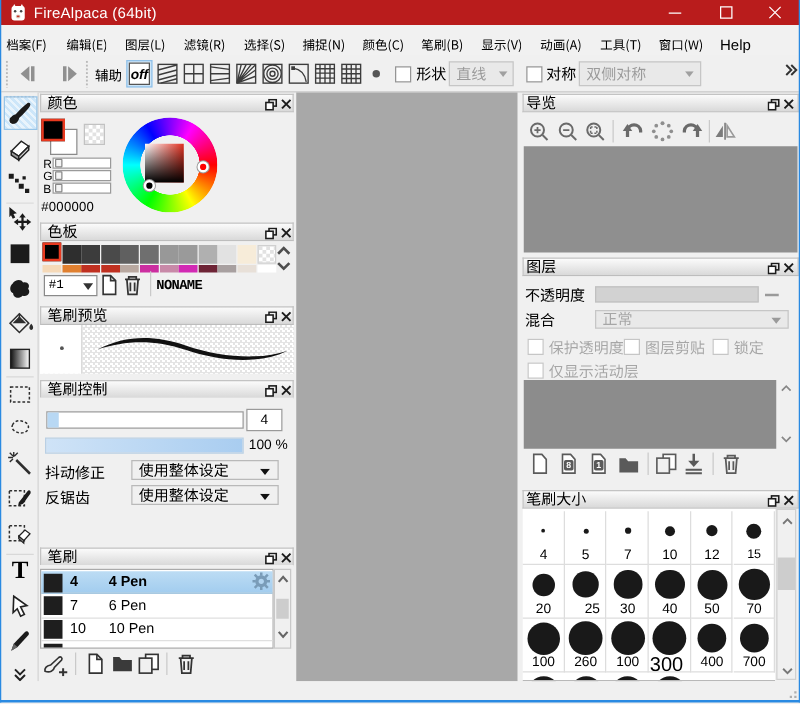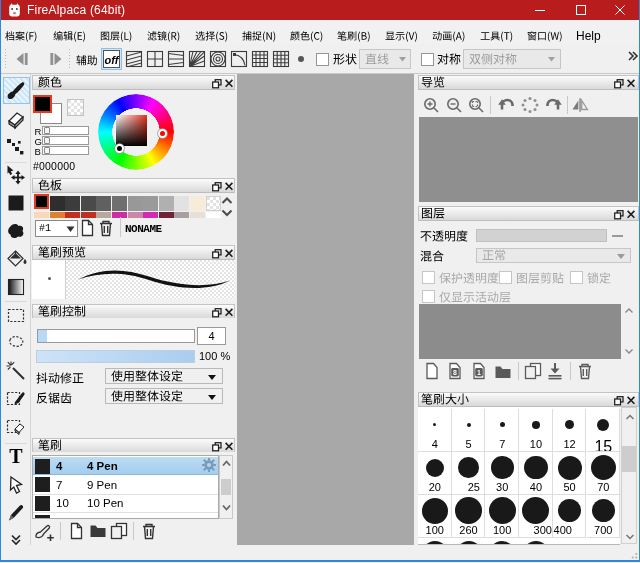--- a/index.html
+++ b/index.html
@@ -646,21 +646,21 @@
   </div>
 <div class="pbody" style="left:32px;top:452px;width:203px;height:93px">
     <div class="abs" style="left:0px;top:3px;width:187px;height:64px;background:#fff;border:1px solid #aaa"></div>
     <div class="abs" style="left:1px;top:5px;width:185px;height:18px;background:linear-gradient(#bcdcf4,#a3cdef);border-bottom:1px solid #8cb8d8"></div>
     <div class="abs" style="left:3px;top:6.5px;width:15px;height:15px;background:#1e1e1e"></div>
     <div class="abs" style="left:24px;top:8px;font-size:11.5px;font-weight:bold">4</div>
     <div class="abs" style="left:55px;top:8px;font-size:11.5px;font-weight:bold">4 Pen</div>
     <div class="abs" style="left:3px;top:25.2px;width:15px;height:15px;background:#1e1e1e"></div>
     <div class="abs" style="left:1px;top:41.7px;width:185px;height:1px;background:#e0e0e0"></div>
     <div class="abs" style="left:24px;top:26.7px;font-size:11.5px;font-weight:normal">7</div>
-    <div class="abs" style="left:55px;top:26.7px;font-size:11.5px;font-weight:normal">9 Pen</div>
+    <div class="abs" style="left:55px;top:26.7px;font-size:11.5px;font-weight:normal">6 Pen</div>
     <div class="abs" style="left:3px;top:43.9px;width:15px;height:15px;background:#1e1e1e"></div>
     <div class="abs" style="left:1px;top:60.4px;width:185px;height:1px;background:#e0e0e0"></div>
     <div class="abs" style="left:24px;top:45.4px;font-size:11.5px;font-weight:normal">10</div>
     <div class="abs" style="left:55px;top:45.4px;font-size:11.5px;font-weight:normal">10 Pen</div>
     <div class="abs" style="left:3px;top:62.6px;width:15px;height:3.6px;background:#1e1e1e"></div>
     <svg class="abs" style="left:170px;top:6px" width="14" height="14" viewBox="0 0 14 14">
       <g fill="#7a9cb8">
         <circle cx="7" cy="7" r="4.8"></circle>
         <rect x="6" y="-0.4" width="2" height="3" transform="rotate(0 7 7)"></rect>
         <rect x="6" y="-0.4" width="2" height="3" transform="rotate(45 7 7)"></rect>
@@ -926,21 +926,21 @@
     <div class="abs" style="left:81.5px;top:14.8px;width:5.5px;height:5.5px;border-radius:50%;background:#191919"></div>
     <div class="abs" style="left:68.2px;top:30.5px;width:32px;text-align:center;font-size:11px">7</div>
     <div class="abs" style="left:67.4px;top:1.5px;width:33.7px;height:43px;border-right:1px solid #ddd;border-bottom:1px solid #ddd"></div>
     <div class="abs" style="left:113.9px;top:13.5px;width:8px;height:8px;border-radius:50%;background:#191919"></div>
     <div class="abs" style="left:101.9px;top:30.5px;width:32px;text-align:center;font-size:11px">10</div>
     <div class="abs" style="left:101.1px;top:1.5px;width:33.7px;height:43px;border-right:1px solid #ddd;border-bottom:1px solid #ddd"></div>
     <div class="abs" style="left:146.9px;top:12.8px;width:9.5px;height:9.5px;border-radius:50%;background:#191919"></div>
     <div class="abs" style="left:135.6px;top:30.5px;width:32px;text-align:center;font-size:11px">12</div>
     <div class="abs" style="left:134.8px;top:1.5px;width:33.7px;height:43px;border-right:1px solid #ddd;border-bottom:1px solid #ddd"></div>
     <div class="abs" style="left:179.3px;top:11.5px;width:12px;height:12px;border-radius:50%;background:#191919"></div>
-    <div class="abs" style="left:169.3px;top:30.5px;width:32px;text-align:center;font-size:16px">15</div>
+    <div class="abs" style="left:169.3px;top:30.5px;width:32px;text-align:center;font-size:10px">15</div>
     <div class="abs" style="left:168.5px;top:1.5px;width:33.7px;height:43px;border-right:1px solid #ddd;border-bottom:1px solid #ddd"></div>
     <div class="abs" style="left:7.8px;top:51.5px;width:18px;height:18px;border-radius:50%;background:#191919"></div>
     <div class="abs" style="left:0.8px;top:73.5px;width:32px;text-align:center;font-size:11px">20</div>
     <div class="abs" style="left:0.0px;top:44.5px;width:33.7px;height:43px;border-right:1px solid #ddd;border-bottom:1px solid #ddd"></div>
     <div class="abs" style="left:40.2px;top:50.2px;width:20.5px;height:20.5px;border-radius:50%;background:#191919"></div>
     <div class="abs" style="left:30px;top:73.5px;width:32px;text-align:right;font-size:11px">25</div>
     <div class="abs" style="left:33.7px;top:44.5px;width:33.7px;height:43px;border-right:1px solid #ddd;border-bottom:1px solid #ddd"></div>
     <div class="abs" style="left:73.0px;top:49.2px;width:22.5px;height:22.5px;border-radius:50%;background:#191919"></div>
     <div class="abs" style="left:68.2px;top:73.5px;width:32px;text-align:center;font-size:11px">30</div>
     <div class="abs" style="left:67.4px;top:44.5px;width:33.7px;height:43px;border-right:1px solid #ddd;border-bottom:1px solid #ddd"></div>
@@ -956,24 +956,24 @@
     <div class="abs" style="left:3.8px;top:90.5px;width:26px;height:26px;border-radius:50%;background:#191919"></div>
     <div class="abs" style="left:0.8px;top:116.5px;width:32px;text-align:center;font-size:11px">100</div>
     <div class="abs" style="left:0.0px;top:87.5px;width:33.7px;height:43px;border-right:1px solid #ddd;border-bottom:1px solid #ddd"></div>
     <div class="abs" style="left:37.2px;top:90.2px;width:26.5px;height:26.5px;border-radius:50%;background:#191919"></div>
     <div class="abs" style="left:34.5px;top:116.5px;width:32px;text-align:center;font-size:11px">260</div>
     <div class="abs" style="left:33.7px;top:87.5px;width:33.7px;height:43px;border-right:1px solid #ddd;border-bottom:1px solid #ddd"></div>
     <div class="abs" style="left:70.7px;top:90.0px;width:27px;height:27px;border-radius:50%;background:#191919"></div>
     <div class="abs" style="left:68.2px;top:116.5px;width:32px;text-align:center;font-size:11px">100</div>
     <div class="abs" style="left:67.4px;top:87.5px;width:33.7px;height:43px;border-right:1px solid #ddd;border-bottom:1px solid #ddd"></div>
     <div class="abs" style="left:104.4px;top:90.0px;width:27px;height:27px;border-radius:50%;background:#191919"></div>
-    <div class="abs" style="left:101.9px;top:116.5px;width:32px;text-align:right;font-size:11px">300</div>
+    <div class="abs" style="left:101.9px;top:116.5px;width:32px;text-align:left;font-size:16px">300</div>
     <div class="abs" style="left:101.1px;top:87.5px;width:33.7px;height:43px;border-right:1px solid #ddd;border-bottom:1px solid #ddd"></div>
     <div class="abs" style="left:140.1px;top:92.0px;width:23px;height:23px;border-radius:50%;background:#191919"></div>
-    <div class="abs" style="left:135.6px;top:116.5px;width:32px;font-size:11px">400</div>
+    <div class="abs" style="left:135.6px;top:116.5px;width:32px;text-align:center;font-size:11px">400</div>
     <div class="abs" style="left:134.8px;top:87.5px;width:33.7px;height:43px;border-right:1px solid #ddd;border-bottom:1px solid #ddd"></div>
     <div class="abs" style="left:173.6px;top:91.8px;width:23.5px;height:23.5px;border-radius:50%;background:#191919"></div>
     <div class="abs" style="left:169.3px;top:116.5px;width:32px;text-align:center;font-size:11px">700</div>
     <div class="abs" style="left:168.5px;top:87.5px;width:33.7px;height:43px;border-right:1px solid #ddd;border-bottom:1px solid #ddd"></div>
     <div class="abs" style="left:3.8px;top:133.5px;width:26px;height:26px;border-radius:50%;background:#191919"></div>
     <div class="abs" style="left:37.5px;top:133.5px;width:26px;height:26px;border-radius:50%;background:#191919"></div>
     <div class="abs" style="left:71.2px;top:133.5px;width:26px;height:26px;border-radius:50%;background:#191919"></div>
     <div class="abs" style="left:104.9px;top:133.5px;width:26px;height:26px;border-radius:50%;background:#191919"></div>
     <div class="abs" style="left:0;top:137px;width:202px;height:1px;background:#b8b8b8"></div>
     <div class="abs" style="left:203px;top:0px;width:16px;height:137px;background:#f0f0f0;border:1px solid #d0d0d0"></div>

